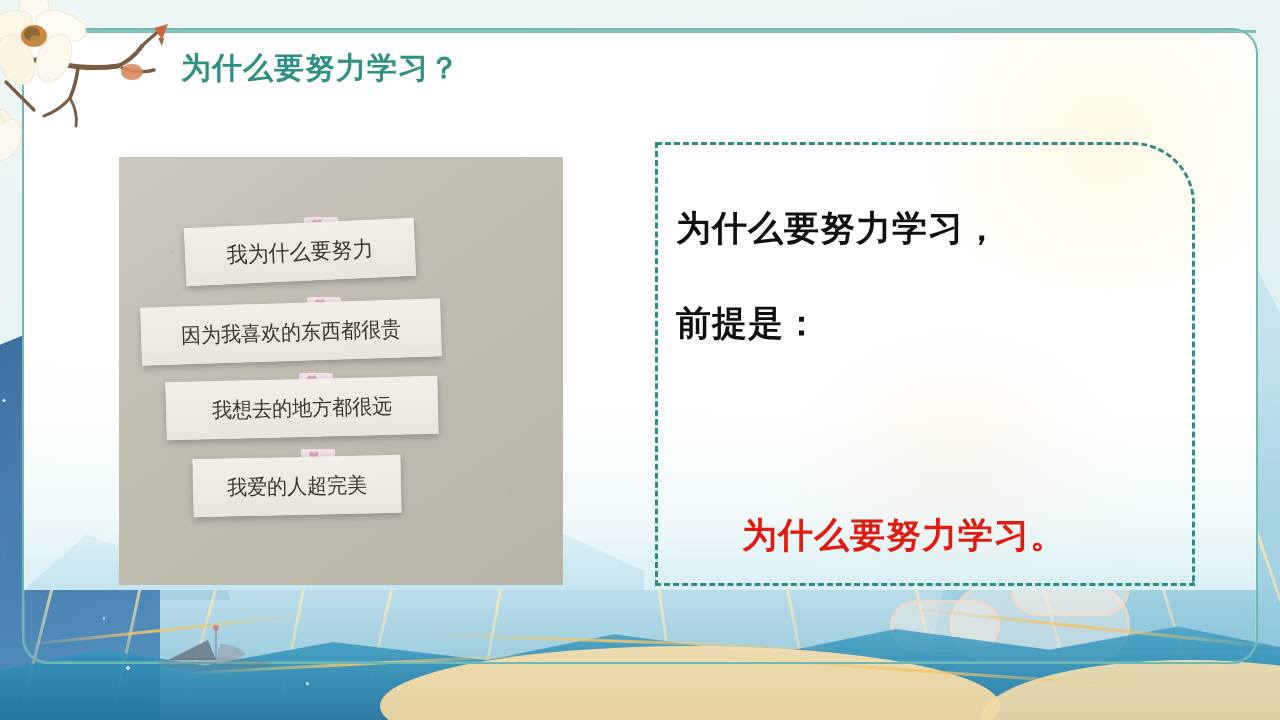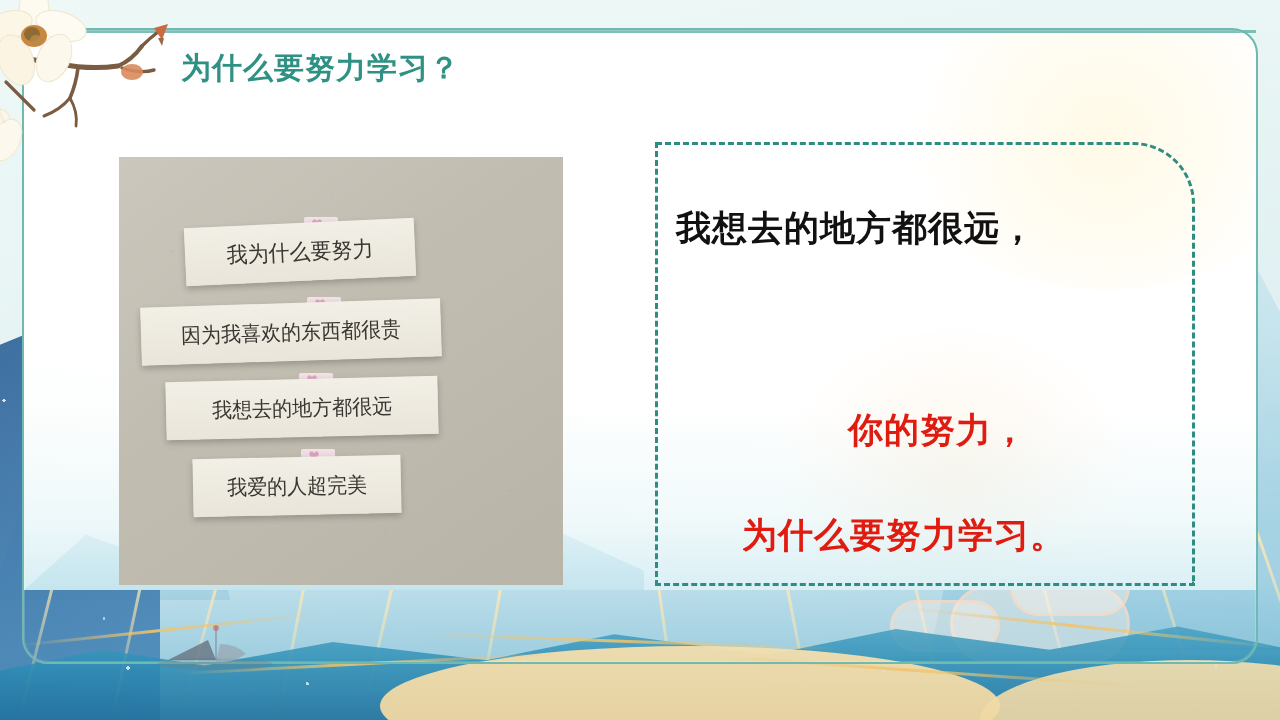--- a/index.html
+++ b/index.html
@@ -385,17 +385,17 @@
       <span>我想去的地方都很远</span>
     </div>
 
     <div class="tape t4"></div>
     <div class="strip s4">
       <span>我爱的人超完美</span>
     </div>
   </div>
 
   <div class="quote-box"></div>
-  <div class="q-line q1">我想去的地方都很远，</div>
-  <div class="q-line q3">你的努力，</div>
+  <div class="q-line q1">为什么要努力学习，</div>
+  <div class="q-line q2">前提是：</div>
   <div class="q-line q4">为什么要努力学习。</div>
 
 </div>
 
 </body></html>

